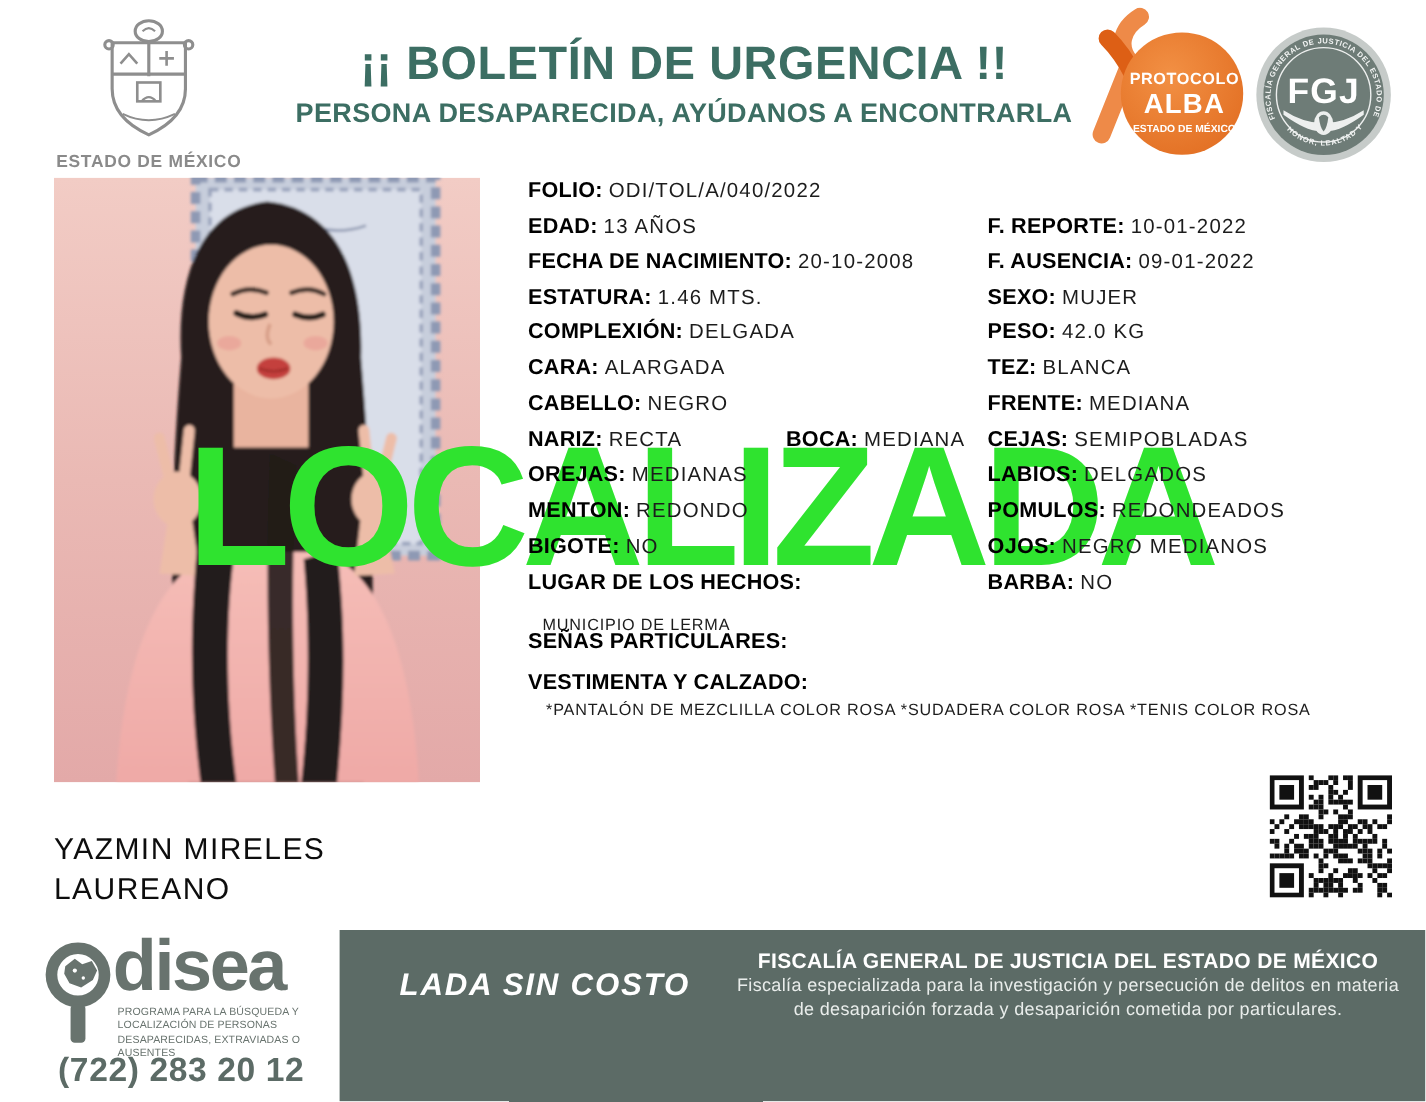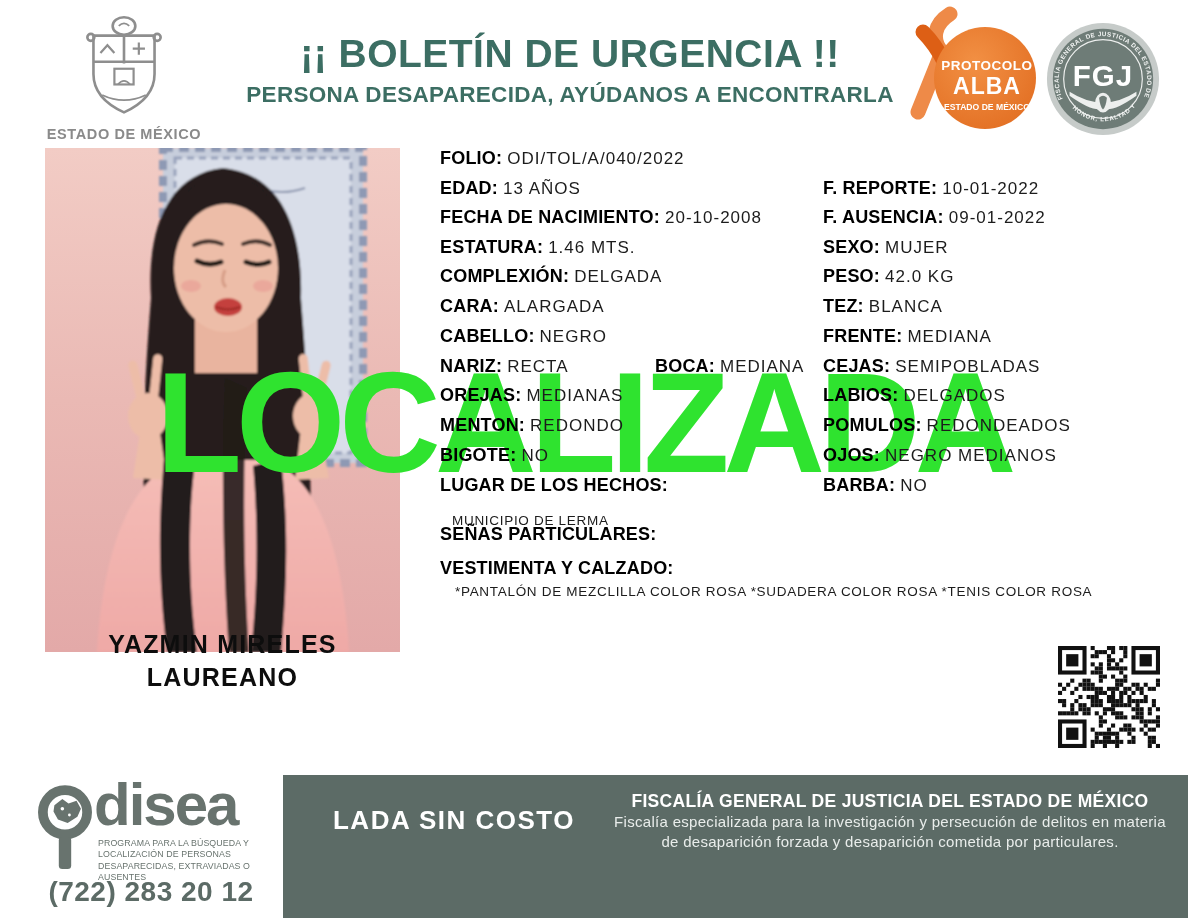--- a/index.html
+++ b/index.html
@@ -11,22 +11,22 @@
   .edomex .lbl{margin-top:2px;font-size:14.5px;font-weight:700;color:#8a8a8a;letter-spacing:.6px;}
   .title-block{position:absolute;left:234px;top:34px;width:672px;text-align:center;z-index:4;
                color:var(--teal,#3C6E63);}
   .title-block h1{margin:0;font-size:39px;font-weight:700;letter-spacing:.5px;line-height:1.05;}
   .title-block h2{margin:7px 0 0 0;font-size:22.5px;font-weight:700;letter-spacing:.3px;}
   .alba{position:absolute;left:898px;top:6px;width:140px;height:130px;z-index:4;}
   .fgj{position:absolute;left:1044px;top:20px;width:118px;height:118px;z-index:4;}
 
   
   .photo{position:absolute;left:45px;top:148px;width:355px;height:504px;z-index:1;overflow:hidden;}
-  .person-name{position:absolute;left:45px;top:628px;width:355px;text-align:center;z-index:6;
-               font-size:25px;font-weight:700;letter-spacing:1.2px;color:#0d0d0d;line-height:1.3;}
+  .person-name{position:absolute;left:45px;top:692px;width:355px;z-index:6;
+               font-size:25px;font-weight:400;letter-spacing:1.2px;color:#0d0d0d;line-height:1.3;}
 
   
   .watermark{position:absolute;left:156px;top:352px;z-index:5;font-size:142px;font-weight:700;
              color:var(--green,#2FE32F);letter-spacing:-6px;line-height:1;white-space:nowrap;
              transform:scaleX(.99);transform-origin:left;}
 
   
   .frow{position:absolute;white-space:nowrap;z-index:6;}
   .flabel{font-weight:700;font-size:18px;color:#000;letter-spacing:.2px;text-align:right;}
   .fvalue{font-weight:400;font-size:17px;color:#1c1c1c;letter-spacing:1px;margin-left:5px;}
@@ -39,21 +39,21 @@
   .odisea{position:absolute;left:20px;top:778px;width:262px;height:140px;z-index:4;}
   .odisea .glass{position:absolute;left:14px;top:6px;}
   .odisea .brand{position:absolute;left:74px;top:-8px;font-size:60px;font-weight:700;
                  letter-spacing:-2px;color:var(--odisea,#68736E);}
   .odisea .tagline{position:absolute;left:78px;top:60px;width:186px;font-size:8.8px;line-height:1.3;
                    font-weight:500;color:var(--odisea,#68736E);letter-spacing:.1px;}
   .odisea .phone{position:absolute;left:0;top:98px;width:262px;text-align:center;font-size:28px;
                  font-weight:700;color:var(--band,#5C6B66);letter-spacing:.5px;}
   .band{position:absolute;left:283px;top:775px;width:905px;height:143px;
         background:var(--band,#5C6B66);z-index:3;}
-  .lada{position:absolute;left:28px;top:30px;width:286px;text-align:center;color:#fff;}
+  .lada{position:absolute;left:28px;top:30px;width:286px;text-align:center;color:#fff;font-style:italic;}
   .lada .l1{font-size:26px;font-weight:700;letter-spacing:1.5px;}
   .lada .l2{font-size:35px;font-weight:700;letter-spacing:1px;margin-top:4px;}
   .fiscalia{position:absolute;left:328px;top:16px;width:558px;color:#fff;}
   .fiscalia .t{font-size:17.5px;font-weight:700;text-align:center;letter-spacing:.3px;}
   .fiscalia .d{font-size:15px;text-align:center;margin-top:0;line-height:1.35;color:#e9edeb;
                letter-spacing:.3px;}
   .fiscalia .a{font-size:15.5px;font-weight:700;text-align:right;margin-top:12px;line-height:1.35;}
 </style>
 </head>
 <body>

